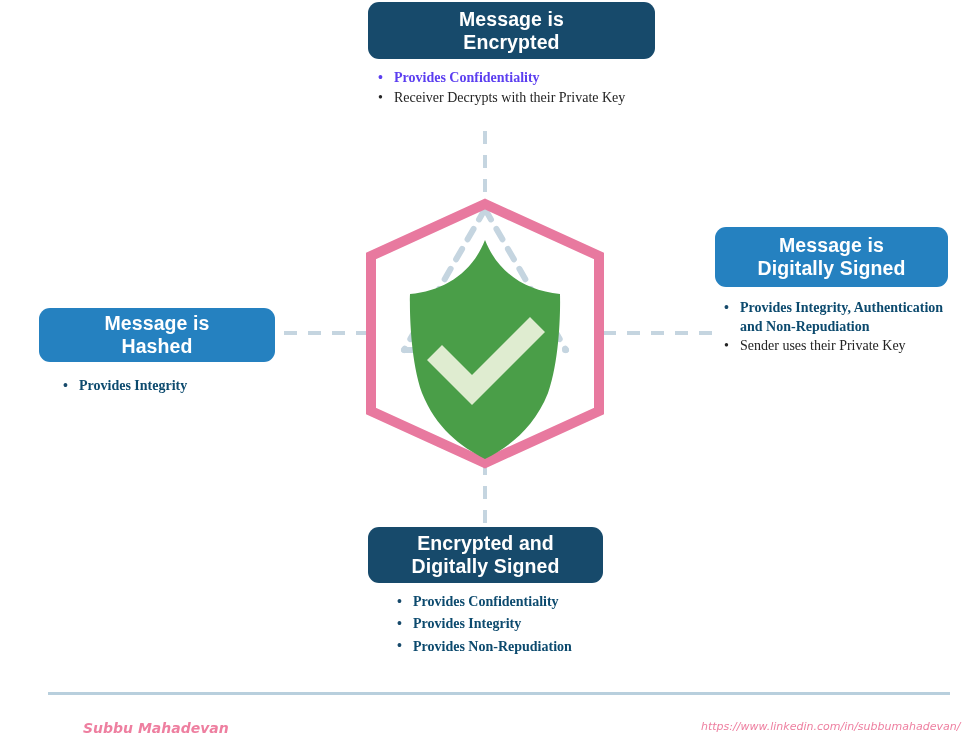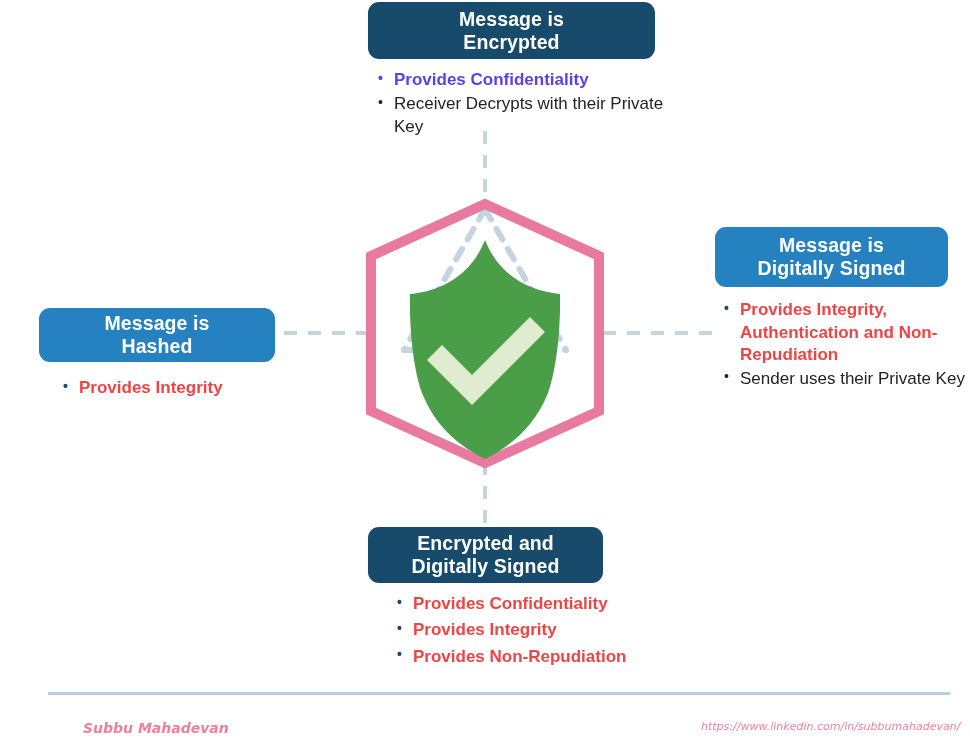--- a/index.html
+++ b/index.html
@@ -50,34 +50,35 @@
     position: absolute;
     margin: 0;
     padding: 0;
     list-style: none;
   }
   .blist li {
     position: relative;
     padding-left: 23px;
     margin: 0 0 2px 0;
     color: #1d1d1d;
-    font-size: 17px;
+    font-size: 14px;
     line-height: 1.31;
+    font-family: Liberation Serif, serif;
   }
   .blist li::before {
     content: "\2022";
     position: absolute;
     left: 7px;
     top: -0.5px;
     font-size: 14px;
     line-height: 1.31;
   }
   .blist li.b-bold {
     font-weight: bold;
-    color: #ef4444;
+    color: #0c4a6e;
   }
   .blist li.b-bold::before { color: #174a6b; }
   .blist li.b-purple {
     font-weight: bold;
     color: #5b3ef0;
   }
   .blist li.b-purple::before { color: #5b3ef0; }
   .blist li.b-plain {
     color: #232323;
     font-weight: normal;

